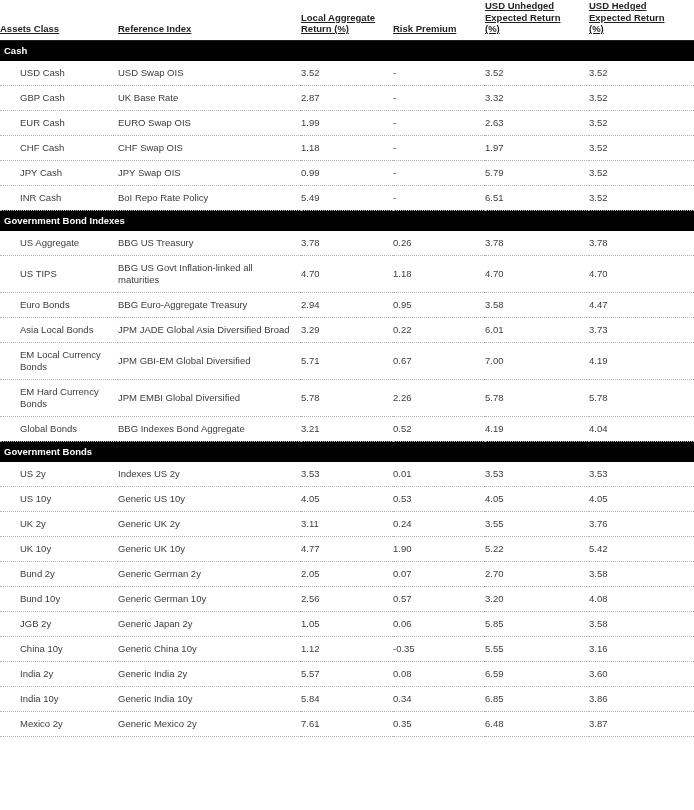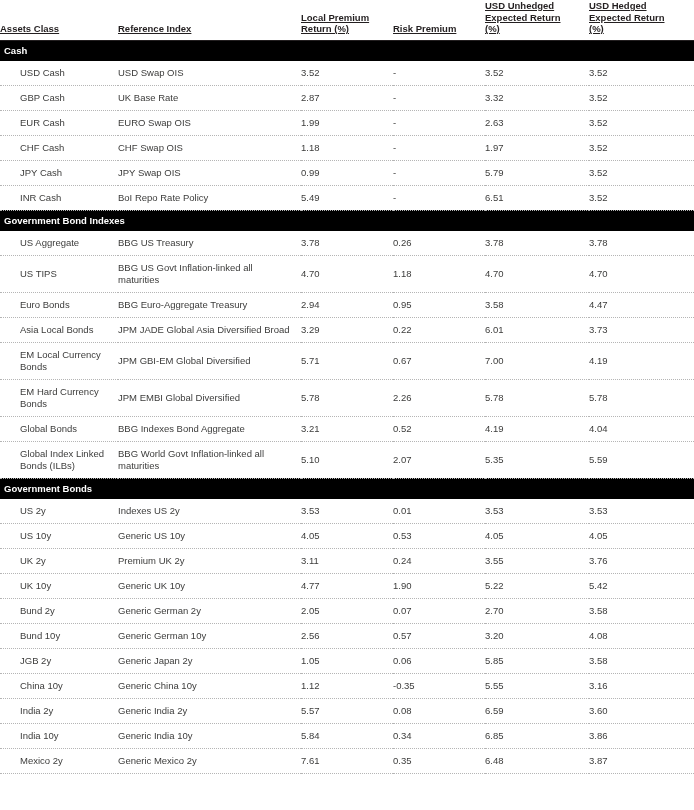--- a/index.html
+++ b/index.html
@@ -79,21 +79,21 @@
         <col class="c1">
         <col class="c2">
         <col class="c3">
         <col class="c4">
         <col class="c5">
     </colgroup>
     <thead>
       <tr>
         <th class="first"><span>Assets Class</span></th>
         <th><span>Reference Index</span></th>
-        <th><span>Local Premium</span><br><span>Return (%)</span></th>
+        <th><span>Local Aggregate</span><br><span>Return (%)</span></th>
         <th><span>Risk Premium</span></th>
         <th><span>USD Unhedged</span><br><span>Expected Return</span><br><span>(%)</span></th>
         <th><span>USD Hedged</span><br><span>Expected Return</span><br><span>(%)</span></th>
       </tr>
     </thead>
     <tbody id="tbody">
         <tr class="section">
           <td class="pad" colspan="6">Cash</td>
         </tr>
         <tr>
@@ -196,28 +196,20 @@
           <td class="num">5.78</td>
         </tr>
         <tr>
           <td class="first">Global Bonds</td>
           <td>BBG Indexes Bond Aggregate</td>
           <td class="num">3.21</td>
           <td class="num">0.52</td>
           <td class="num">4.19</td>
           <td class="num">4.04</td>
         </tr>
-        <tr>
-          <td class="first">Global Index Linked Bonds (ILBs)</td>
-          <td>BBG World Govt Inflation-linked all maturities</td>
-          <td class="num">5.10</td>
-          <td class="num">2.07</td>
-          <td class="num">5.35</td>
-          <td class="num">5.59</td>
-        </tr>
         <tr class="section">
           <td class="pad" colspan="6">Government Bonds</td>
         </tr>
         <tr>
           <td class="first">US 2y</td>
           <td>Indexes US 2y</td>
           <td class="num">3.53</td>
           <td class="num">0.01</td>
           <td class="num">3.53</td>
           <td class="num">3.53</td>
@@ -225,21 +217,21 @@
         <tr>
           <td class="first">US 10y</td>
           <td>Generic US 10y</td>
           <td class="num">4.05</td>
           <td class="num">0.53</td>
           <td class="num">4.05</td>
           <td class="num">4.05</td>
         </tr>
         <tr>
           <td class="first">UK 2y</td>
-          <td>Premium UK 2y</td>
+          <td>Generic UK 2y</td>
           <td class="num">3.11</td>
           <td class="num">0.24</td>
           <td class="num">3.55</td>
           <td class="num">3.76</td>
         </tr>
         <tr>
           <td class="first">UK 10y</td>
           <td>Generic UK 10y</td>
           <td class="num">4.77</td>
           <td class="num">1.90</td>

